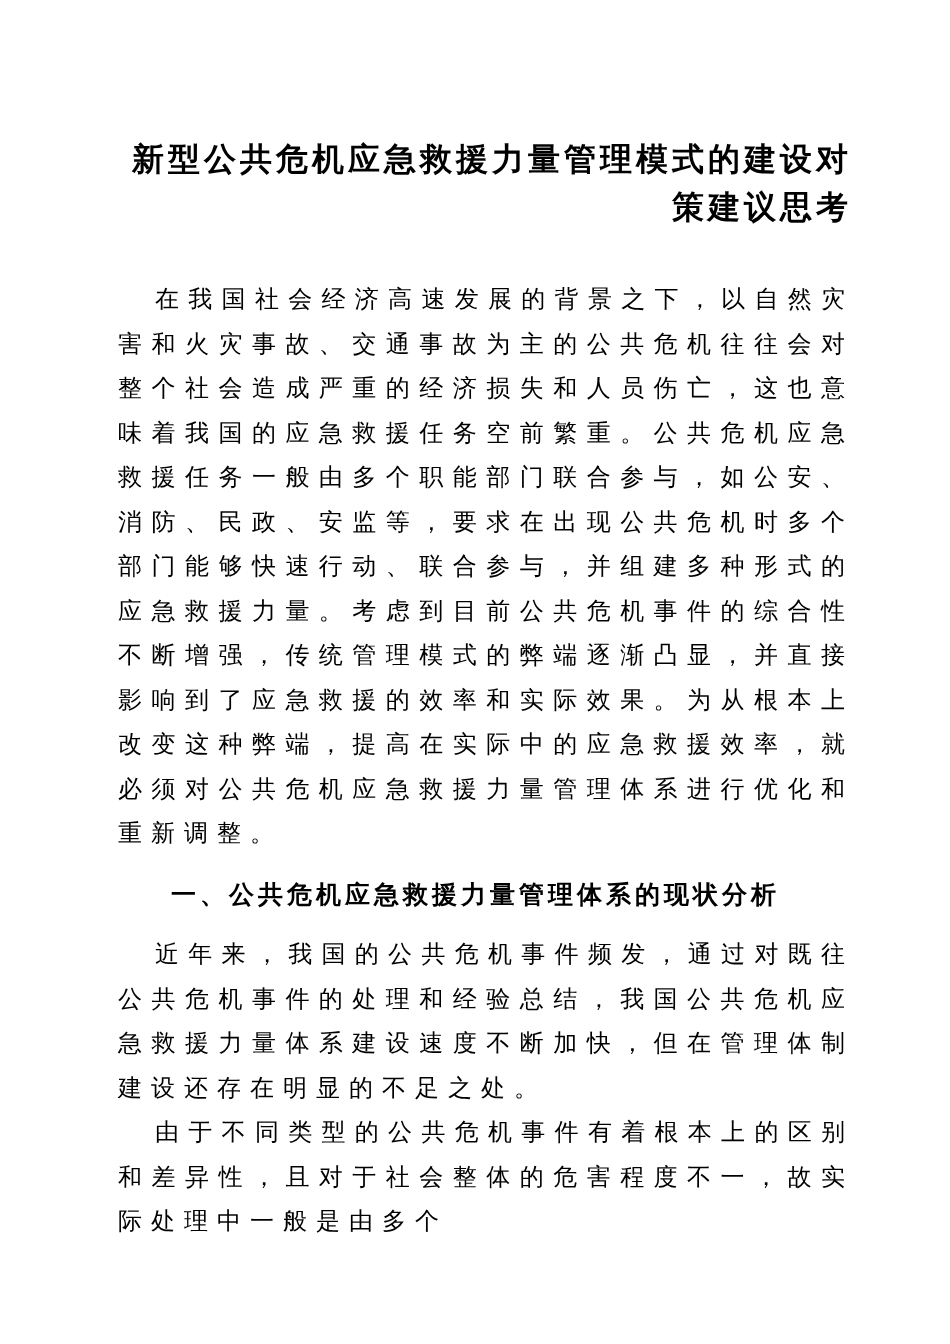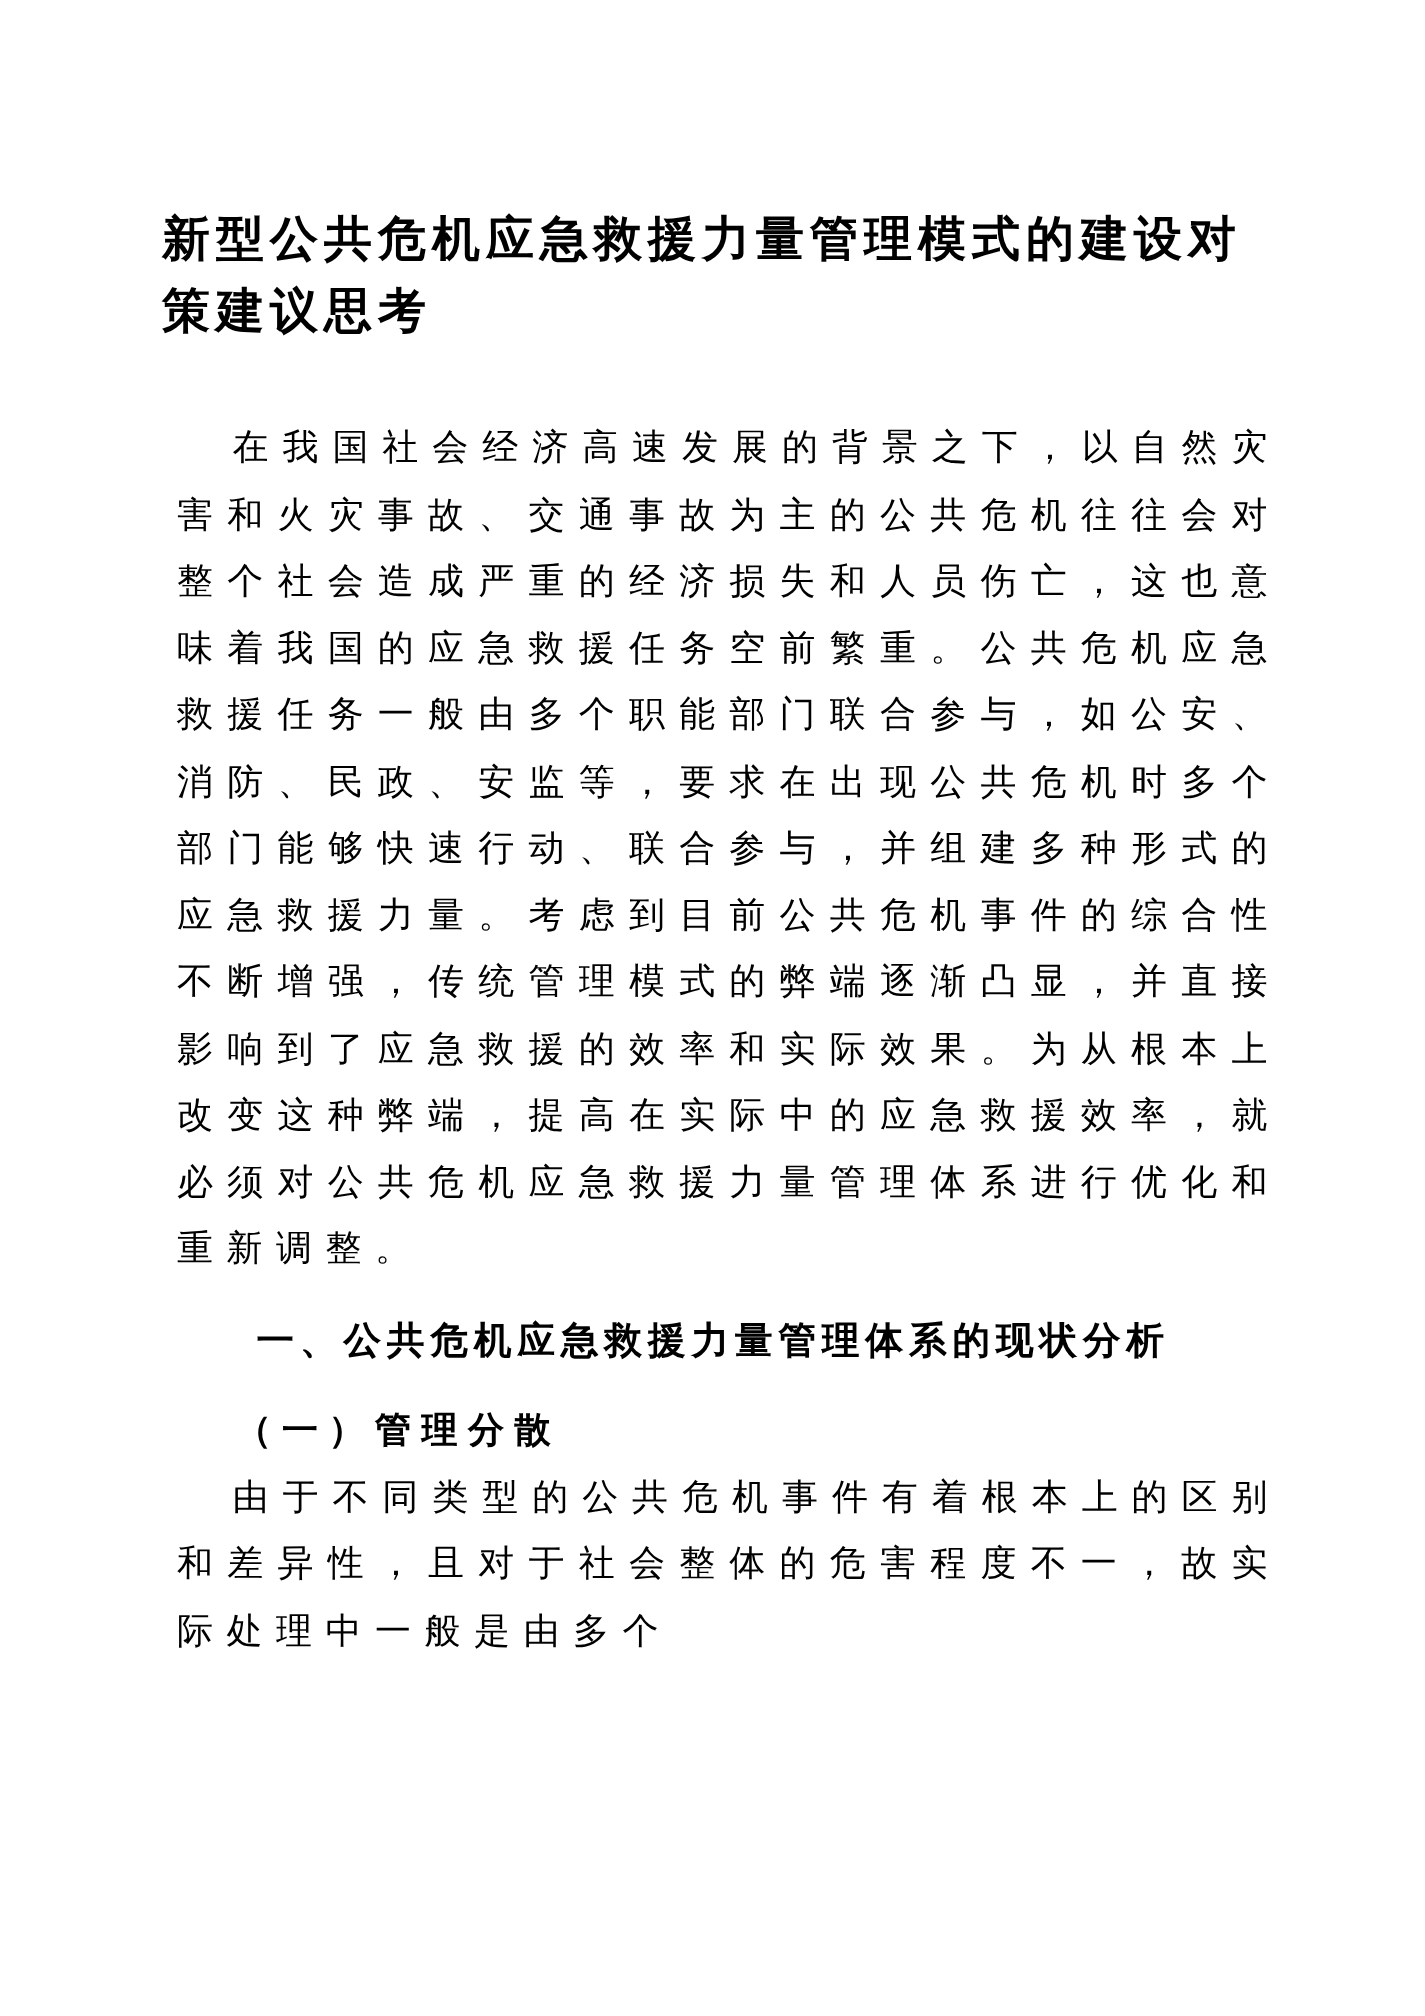--- a/index.html
+++ b/index.html
@@ -15,21 +15,21 @@
     color: #000000;
     overflow: hidden;
     font-family: "Liberation Serif", serif;
   }
   .doc-title {
     position: absolute;
     top: 135px;
     left: 108px;
     width: 744px;
     margin: 0;
-    text-align: left;
+    text-align: right;
     font-family: "Liberation Serif", serif;
     font-weight: bold;
     font-size: 32px;
     line-height: 48px;
     letter-spacing: 4px;
     color: #000000;
   }
   .doc-title .title-line {
     display: block;
   }
@@ -83,20 +83,20 @@
     <span class="title-line">策建议思考</span>
   </h1>
 
   <div class="content">
 
 
     <p class="body-para">在我国社会经济高速发展的背景之下，以自然灾害和火灾事故、交通事故为主的公共危机往往会对整个社会造成严重的经济损失和人员伤亡，这也意味着我国的应急救援任务空前繁重。公共危机应急救援任务一般由多个职能部门联合参与，如公安、消防、民政、安监等，要求在出现公共危机时多个部门能够快速行动、联合参与，并组建多种形式的应急救援力量。考虑到目前公共危机事件的综合性不断增强，传统管理模式的弊端逐渐凸显，并直接影响到了应急救援的效率和实际效果。为从根本上改变这种弊端，提高在实际中的应急救援效率，就必须对公共危机应急救援力量管理体系进行优化和重新调整。</p>
 
     <h2 class="section-heading">一、公共危机应急救援力量管理体系的现状分析</h2>
 
+    <p class="body-para">近年来，我国的公共危机事件频发，通过对既往公共危机事件的处理和经验总结，我国公共危机应急救援力量体系建设速度不断加快，但在管理体制建设还存在明显的不足之处。</p>
 
-    <h3 class="sub-heading">（一）管理分散</h3>
 
     <p class="body-para">由于不同类型的公共危机事件有着根本上的区别和差异性，且对于社会整体的危害程度不一，故实际处理中一般是由多个</p>
 
   </div>
 
 </div>
 
 </body></html>

